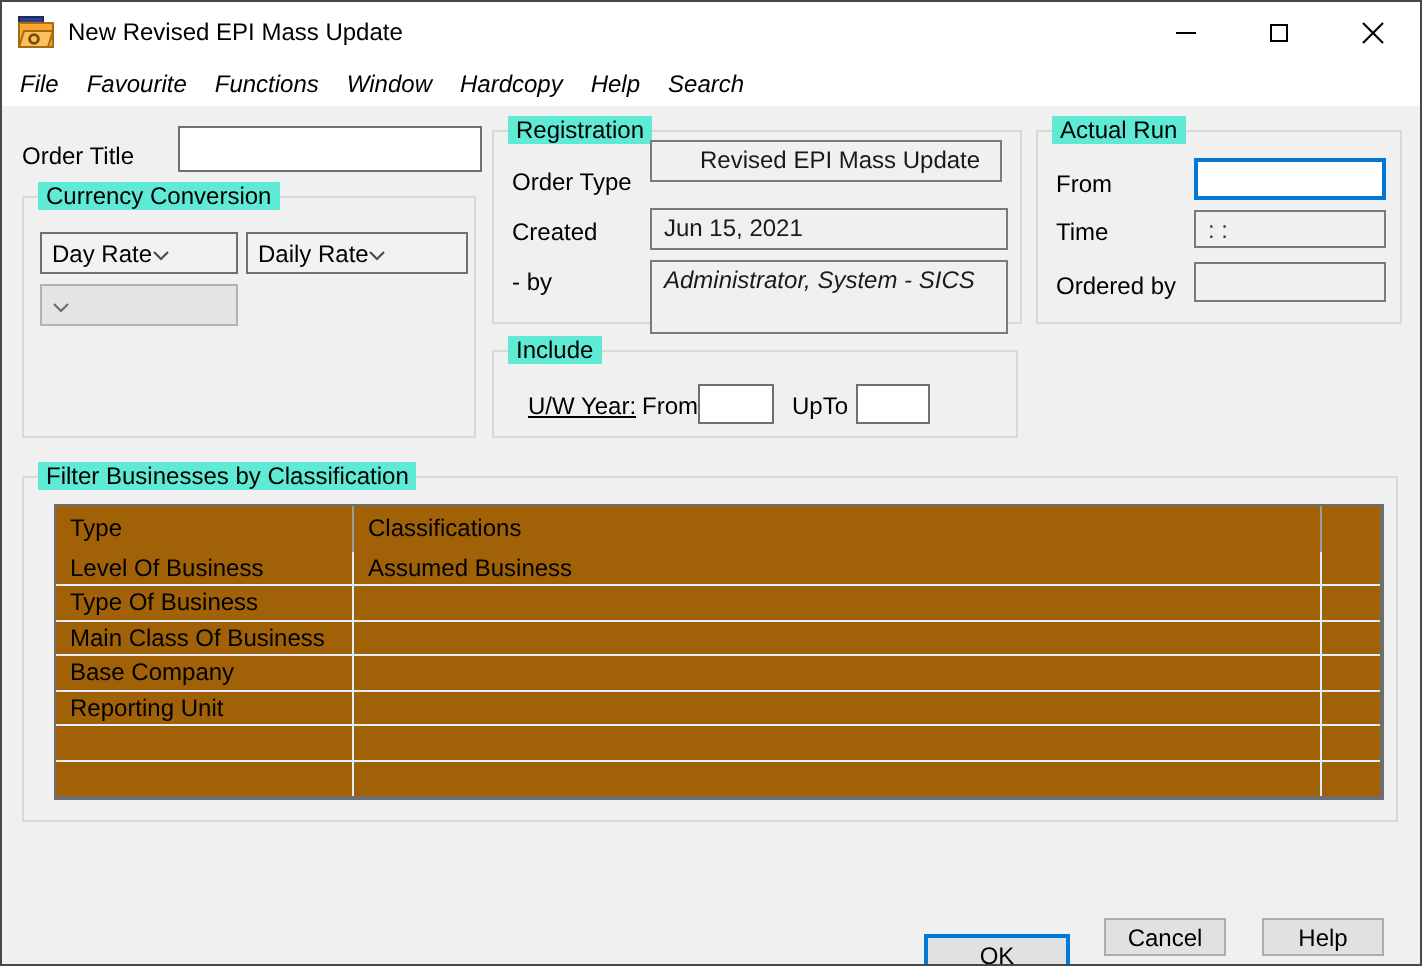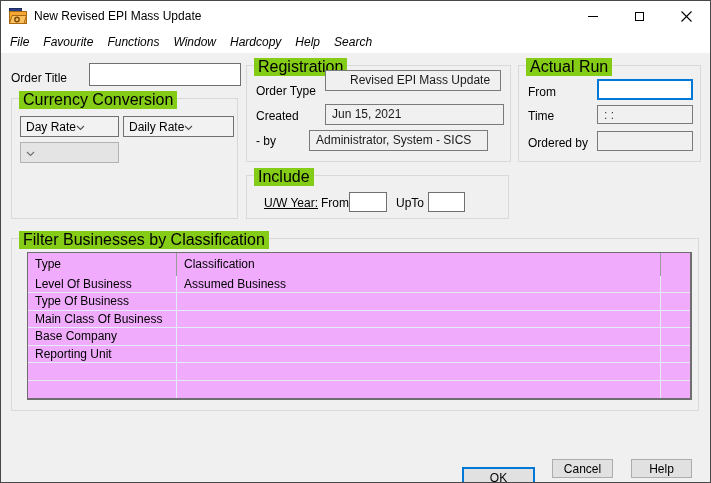--- a/index.html
+++ b/index.html
@@ -22,22 +22,22 @@
   .glyph-max { width:9px; height:9px; border:1px solid #000; }
   
   .menubar {
     position:absolute; top:30px; left:0; right:0; height:22px;
     background:#ffffff; display:flex; align-items:center; padding-left:2px;
   }
   .menu-item { padding:0 7px; height:22px; line-height:22px;font-style:italic; }
   
   .group { position:absolute; border:1px solid #d9d9d9; }
   .group-legend {
-    position:absolute; top:-8px; left:7px; background:#84cc16;
-    padding:0 4px; font-size:16px; white-space:nowrap;
+    position:absolute; top:-8px; left:7px; background:#5eead4;
+    padding:0 4px; font-size:12px; white-space:nowrap;
   }
   .lbl { position:absolute; white-space:nowrap; }
   
   .tfield {
     position:absolute; border:1px solid #707070; background:#ffffff;
     font-family:"Liberation Sans","DejaVu Sans",sans-serif; font-size:12px;
     padding:0 5px; outline:none;
   }
   .rofield {
     position:absolute; border:1px solid #7a7a7a; background:#f0f0f0;
@@ -46,21 +46,21 @@
   .focusfield { border:2px solid #0078d7; background:#ffffff; }
   .dropdown {
     position:absolute; border:1px solid #707070; background:#f2f2f2;
     display:flex; align-items:center; justify-content:flex-start;
     padding:0 7px 0 5px; cursor:default;
   }
   .dropdown.disabled { background:#e4e4e4; border-color:#b2b2b2; }
   
   .ftable {
     position:absolute; left:26px; top:251px; width:665px; height:148px;
-    background:#f0abfc; border:1px solid #6e6e6e; border-right-width:2px; border-bottom-width:2px;
+    background:#a16207; border:1px solid #6e6e6e; border-right-width:2px; border-bottom-width:2px;
     display:flex; flex-direction:column; overflow:hidden;
   }
   .trow { display:flex; }
   .thead-row { height:23px; }
   .tbody-row { height:17.6px; border-bottom:1px solid #e4ecf7; }
   .tc { overflow:hidden; white-space:nowrap; padding:0 0 0 7px; display:flex; align-items:center; }
   .c1 { width:149px; }
   .c2 { width:484px; }
   .c3 { flex:1; padding:0; }
   .thead-row .c1, .thead-row .c2 { border-right:1px solid #9b9b9b; }
@@ -139,21 +139,21 @@
   </div>
 
   <div class="group" style="left:245px; top:64px; width:265px; height:97px;">
     <span class="group-legend">Registration</span>
   </div>
   <span class="lbl" style="left:255px; top:83px;">Order Type</span>
   <div class="rofield" style="left:324px; top:69px; width:176px; height:21px;padding-left:24px;">Revised EPI Mass Update</div>
   <span class="lbl" style="left:255px; top:108px;">Created</span>
   <div class="rofield" style="left:324px; top:103px; width:179px; height:21px;">Jun 15, 2021</div>
   <span class="lbl" style="left:255px; top:133px;">- by</span>
-  <div class="rofield" style="left:308px; top:129px; width:179px; height:21px;">Administrator, System - SICS</div>
+  <div class="rofield" style="left:324px; top:129px; width:179px; height:37px;font-style:italic;">Administrator, System - SICS</div>
 
   <div class="group" style="left:517px; top:64px; width:183px; height:97px;">
     <span class="group-legend">Actual Run</span>
   </div>
   <span class="lbl" style="left:527px; top:84px;">From</span>
   <input class="tfield focusfield" style="left: 596px; top: 78px; width: 96px; height: 21px;" value="">
   <span class="lbl" style="left:527px; top:108px;">Time</span>
   <div class="rofield" style="left:596px; top:104px; width:96px; height:19px; color:#3c3c3c;">: :</div>
   <span class="lbl" style="left:527px; top:135px;">Ordered by</span>
   <div class="rofield" style="left:596px; top:130px; width:96px; height:20px;"></div>
@@ -166,21 +166,21 @@
   <input class="tfield" style="left: 348px; top: 191px; width: 38px; height: 20px;" value="">
   <span class="lbl" style="left:395px; top:195px;">UpTo</span>
   <input class="tfield" style="left: 427px; top: 191px; width: 37px; height: 20px;" value="">
 
   <div class="group" style="left:10px; top:237px; width:688px; height:173px;">
     <span class="group-legend">Filter Businesses by Classification</span>
   </div>
   <div class="ftable">
     <div class="trow thead-row">
       <div class="tc c1">Type</div>
-      <div class="tc c2">Classification</div>
+      <div class="tc c2">Classifications</div>
       <div class="tc c3"></div>
     </div>
     <div class="trow tbody-row">
       <div class="tc c1">Level Of Business</div>
       <div class="tc c2">Assumed Business</div>
       <div class="tc c3"></div>
     </div>
     <div class="trow tbody-row">
       <div class="tc c1">Type Of Business</div>
       <div class="tc c2"></div>

